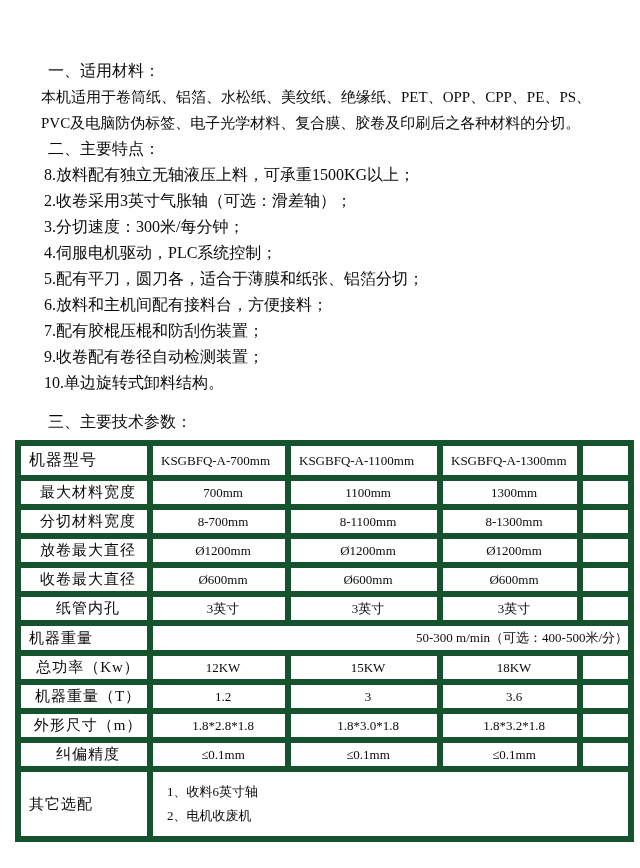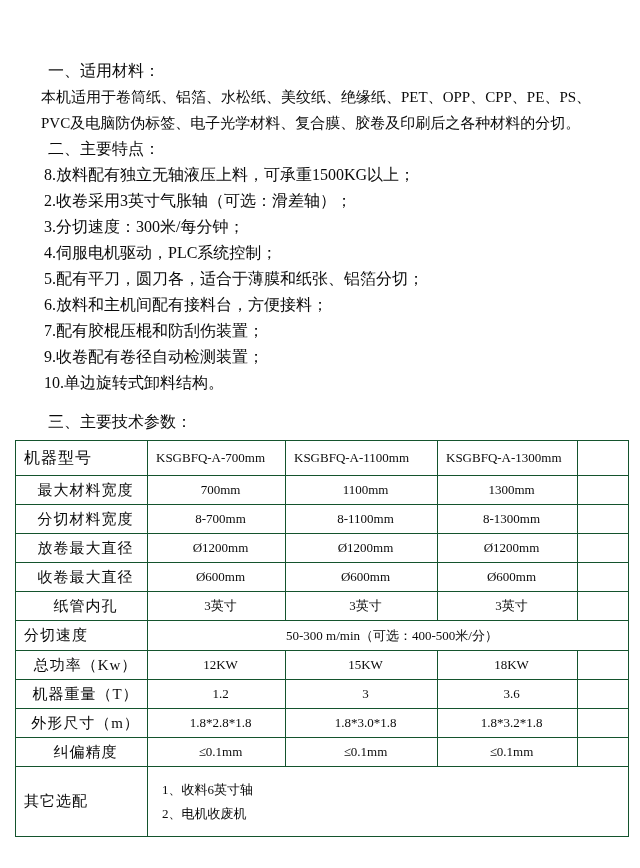--- a/index.html
+++ b/index.html
@@ -41,21 +41,21 @@
     margin-top: 13px;
   }
   table.spec {
     border-collapse: collapse;
     table-layout: fixed;
     width: 613px;
     margin-left: -26px;
     margin-top: 5px;
   }
   table.spec td {
-    border: 1px solid #14532d;
+    border: 6px solid #14532d;
     vertical-align: middle;
     padding: 0 0 0 8px;
     overflow: hidden;
     margin-top: 44px;
   }
   td.lab {
     font-size: 15px;
     padding-left: 10px;
     letter-spacing: 1px;
   }
@@ -63,21 +63,21 @@
     font-family: Liberation Serif, serif;
     font-size: 13px;
   }
   tr.head { height: 35px; }
   tr.row  { height: 29px; text-align: center; }
   tr.speed { height: 30px; }
   tr.options { height: 70px; }
   tr.head td.lab { font-size: 16px; }
   tr.head td.val { font-size: 13px; }
   td.center {
-    text-align: center;
+    text-align: right;
     padding-right: 70px;
   }
   tr.options td.val div {
     line-height: 24px;
     padding-left: 6px;
   }
 </style>
 </head>
 <body>
 
@@ -151,21 +151,21 @@
 
       <tr class="row">
         <td class="lab">纸管内孔</td>
         <td class="val">3英寸</td>
         <td class="val">3英寸</td>
         <td class="val">3英寸</td>
         <td class="empty"></td>
       </tr>
 
       <tr class="speed">
-        <td class="lab">分切速度</td>
+        <td class="lab">机器重量</td>
         <td class="val center" colspan="4">50-300 m/min（可选：400-500米/分）</td>
       </tr>
 
       <tr class="row">
         <td class="lab">总功率（Kw）</td>
         <td class="val">12KW</td>
         <td class="val">15KW</td>
         <td class="val">18KW</td>
         <td class="empty"></td>
       </tr>

